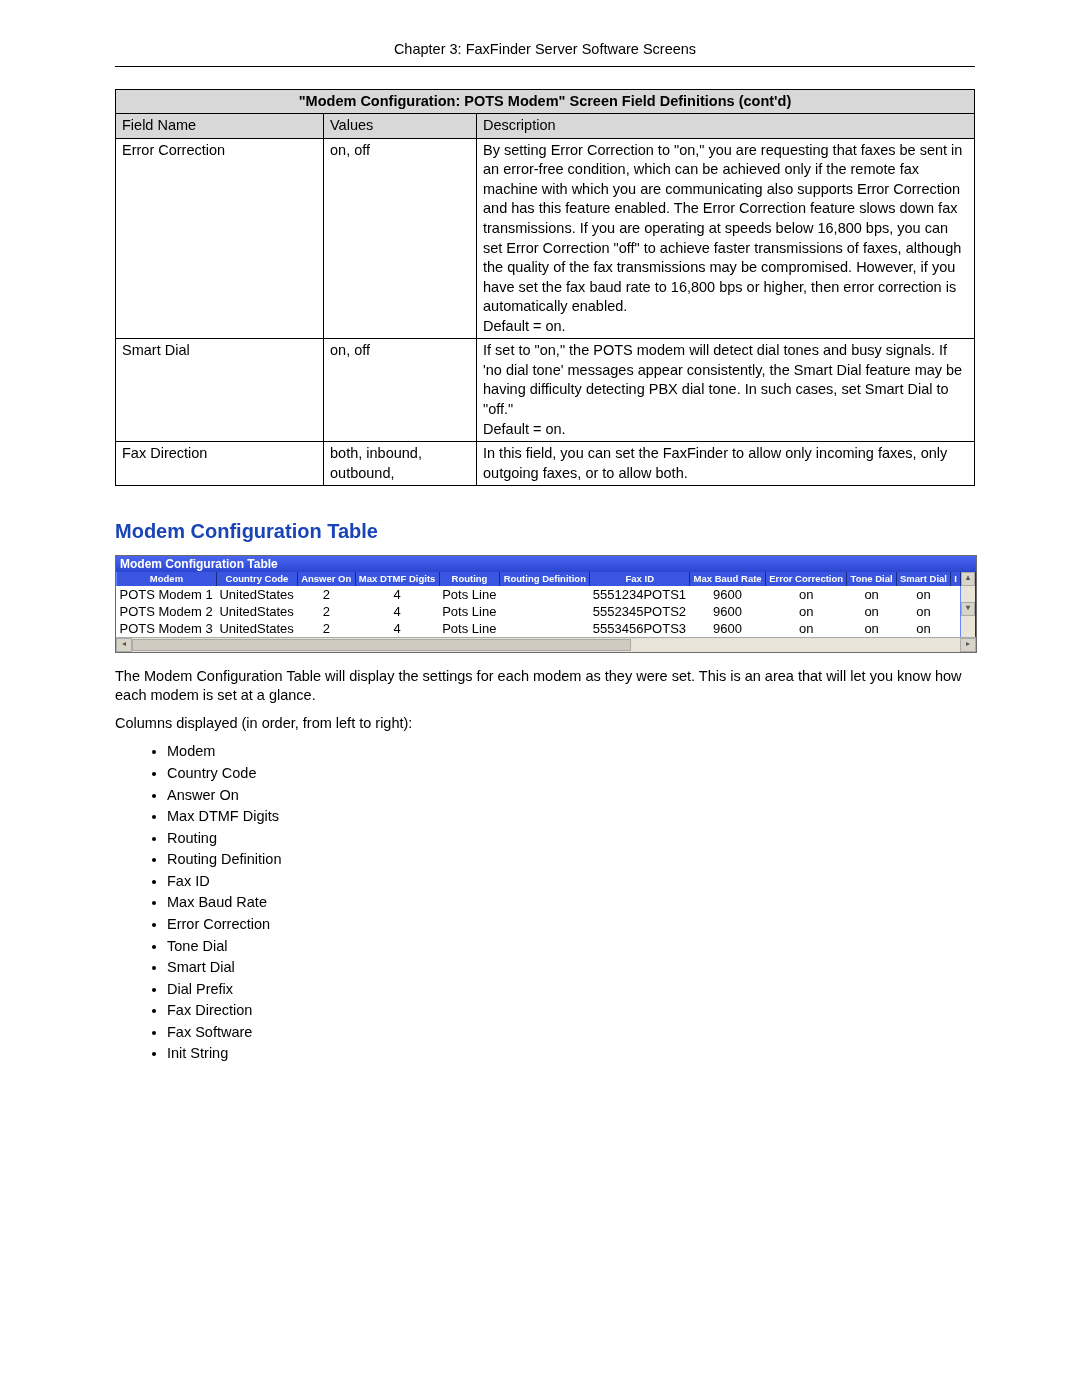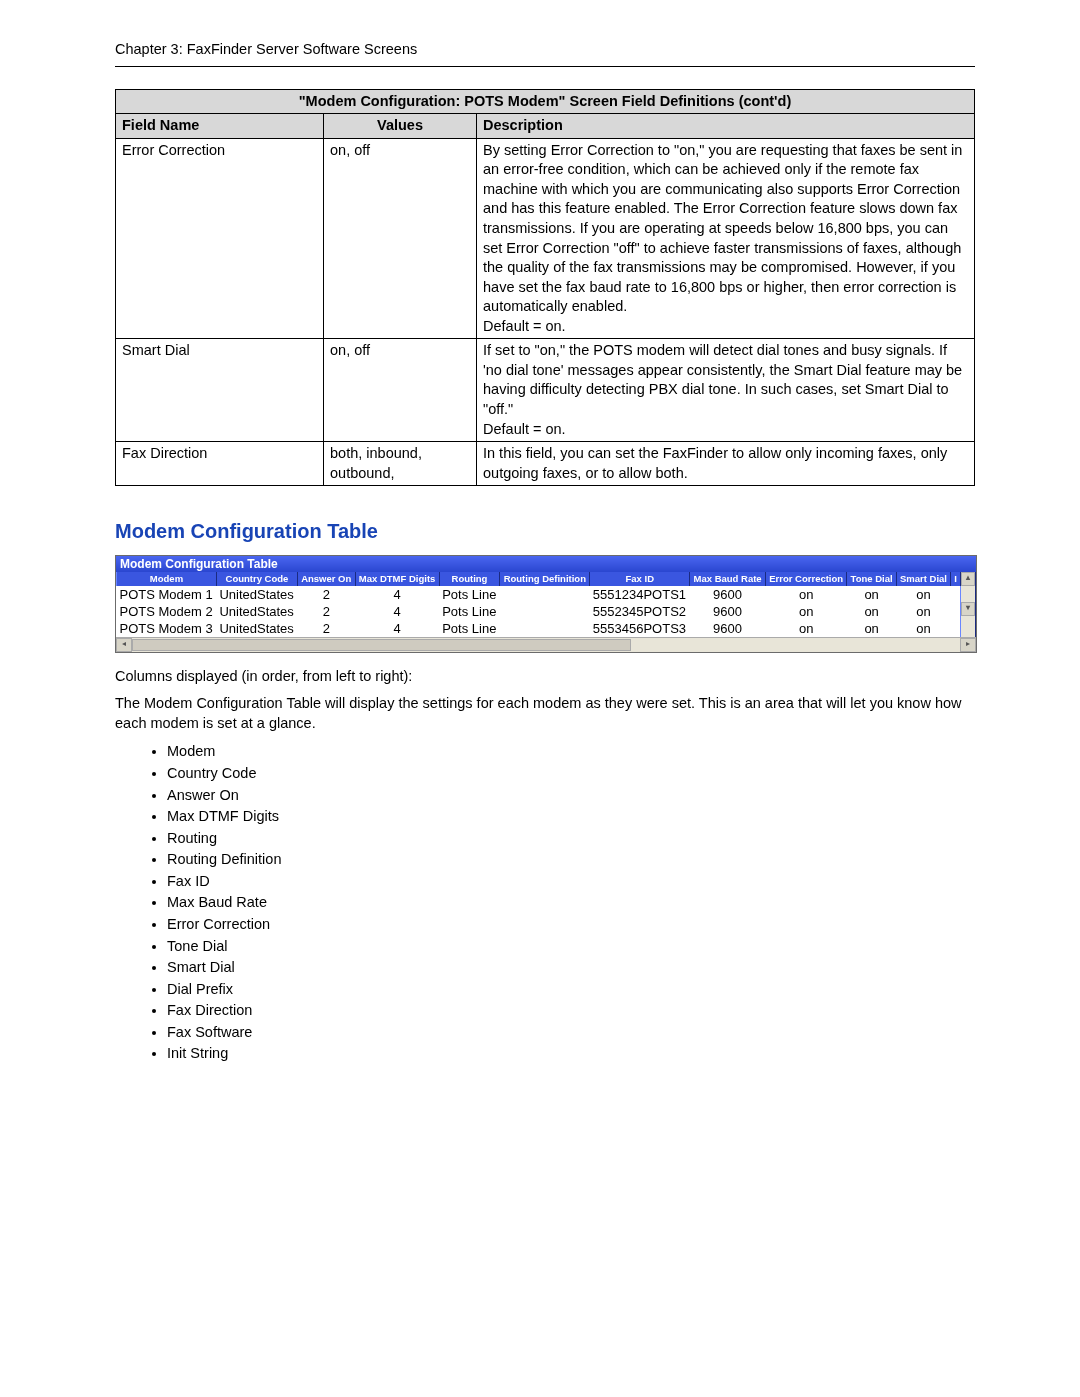--- a/index.html
+++ b/index.html
@@ -1,22 +1,22 @@
 <!DOCTYPE html>
 <html><head>
 <meta charset="utf-8">
 <style>
 body{margin:0;background:#fff;font-family:Arial,Helvetica,sans-serif;font-size:14.5px;color:#000;line-height:1.35}
 .page{width:1080px;height:1397px;padding:40px 105px 40px 115px;box-sizing:border-box;position:relative}
-.chapter-head{text-align:left;font-size:14.5px;margin-bottom:6px}
+.chapter-head{text-align:center;font-size:14.5px;margin-bottom:6px}
 hr.top-rule,hr.bot-rule{border:none;border-top:1.5px solid #000;margin:0 0 22px 0}
 table.defs{width:100%;border-collapse:collapse;font-size:14.5px}
 table.defs th,table.defs td{border:1px solid #000;padding:2px 6px 2px 6px;vertical-align:top;text-align:left}
 table.defs .title-row th{background:#d8d8d8;text-align:center;font-weight:bold}
-table.defs .head-row th{background:#d8d8d8;font-weight:bold}
+table.defs .head-row th{background:#d8d8d8;font-weight:normal}
 table.defs .col-field{width:195px}
 table.defs .col-values{width:140px;}
 h2.section{color:#1844b5;font-size:20px;margin:32px 0 10px 0;font-weight:bold}
 .mct{width:100%;border:1px solid #6b6b6b;font-size:10px;line-height:1;margin-bottom:14px}
 .mct .bar{background:#3a56e0;background:linear-gradient(#4a66f0,#2a46d0);color:#fff;font-weight:bold;font-size:12px;padding:2px 4px}
 .mct table{width:100%;border-collapse:collapse;table-layout:auto}
 .mct th{background:#3a56e0;color:#fff;font-weight:bold;font-size:9.5px;padding:2px 3px;border-right:1px solid #1a2a80;border-left:1px solid #6a86ff;white-space:nowrap;text-align:center}
 .mct td{color:#000;font-size:13px;padding:2px 3px;white-space:nowrap}
 .mct .scroll-col{width:14px;padding:0}
 .mct .scroll-v{background:#e8e5d8;width:14px;height:42px;position:relative}
@@ -41,21 +41,21 @@
   <div class="chapter-head">Chapter 3: FaxFinder Server Software Screens</div>
   <hr class="top-rule">
 
   <table class="defs">
     <tbody>
         <tr class="title-row">
           <th colspan="3">"Modem Configuration: POTS Modem" Screen Field Definitions (cont'd)</th>
         </tr>
     <tr class="head-row">
       <th class="col-field">Field Name</th>
-      <th class="col-values" style="text-align:center">Values</th>
+      <th class="col-values" style="text-align:left">Values</th>
       <th>Description</th>
     </tr>
     <tr>
       <td class="col-field">Error Correction</td>
       <td class="col-values">on, off</td>
       <td style="white-space:pre-line">By setting Error Correction to "on," you are requesting that faxes be sent in an error-free condition, which can be achieved only if the remote fax machine with which you are communicating also supports Error Correction and has this feature enabled. The Error Correction feature slows down fax transmissions. If you are operating at speeds below 16,800 bps, you can set Error Correction "off" to achieve faster transmissions of faxes, although the quality of the fax transmissions may be compromised. However, if you have set the fax baud rate to 16,800 bps or higher, then error correction is automatically enabled.
 Default = on.</td>
     </tr>
     <tr>
       <td class="col-field">Smart Dial</td>
@@ -144,22 +144,22 @@
       </table>
     <div class="scroll-h">
       <div class="lbtn">◂</div>
       <div class="track">
           <div class="thumb"></div>
         </div>
       <div class="rbtn">▸</div>
     </div>
   </div>
 
+  <p class="body">The Modem Configuration Table will display the settings for each modem as they were set. This is an area that will let you know how each modem is set at a glance.</p>
   <p class="body">Columns displayed (in order, from left to right):</p>
-  <p class="body">The Modem Configuration Table will display the settings for each modem as they were set. This is an area that will let you know how each modem is set at a glance.</p>
   <ul class="cols">
     <li>Modem</li>
     <li>Country Code</li>
     <li>Answer On</li>
     <li>Max DTMF Digits</li>
     <li>Routing</li>
     <li>Routing Definition</li>
     <li>Fax ID</li>
     <li>Max Baud Rate</li>
     <li>Error Correction</li>

